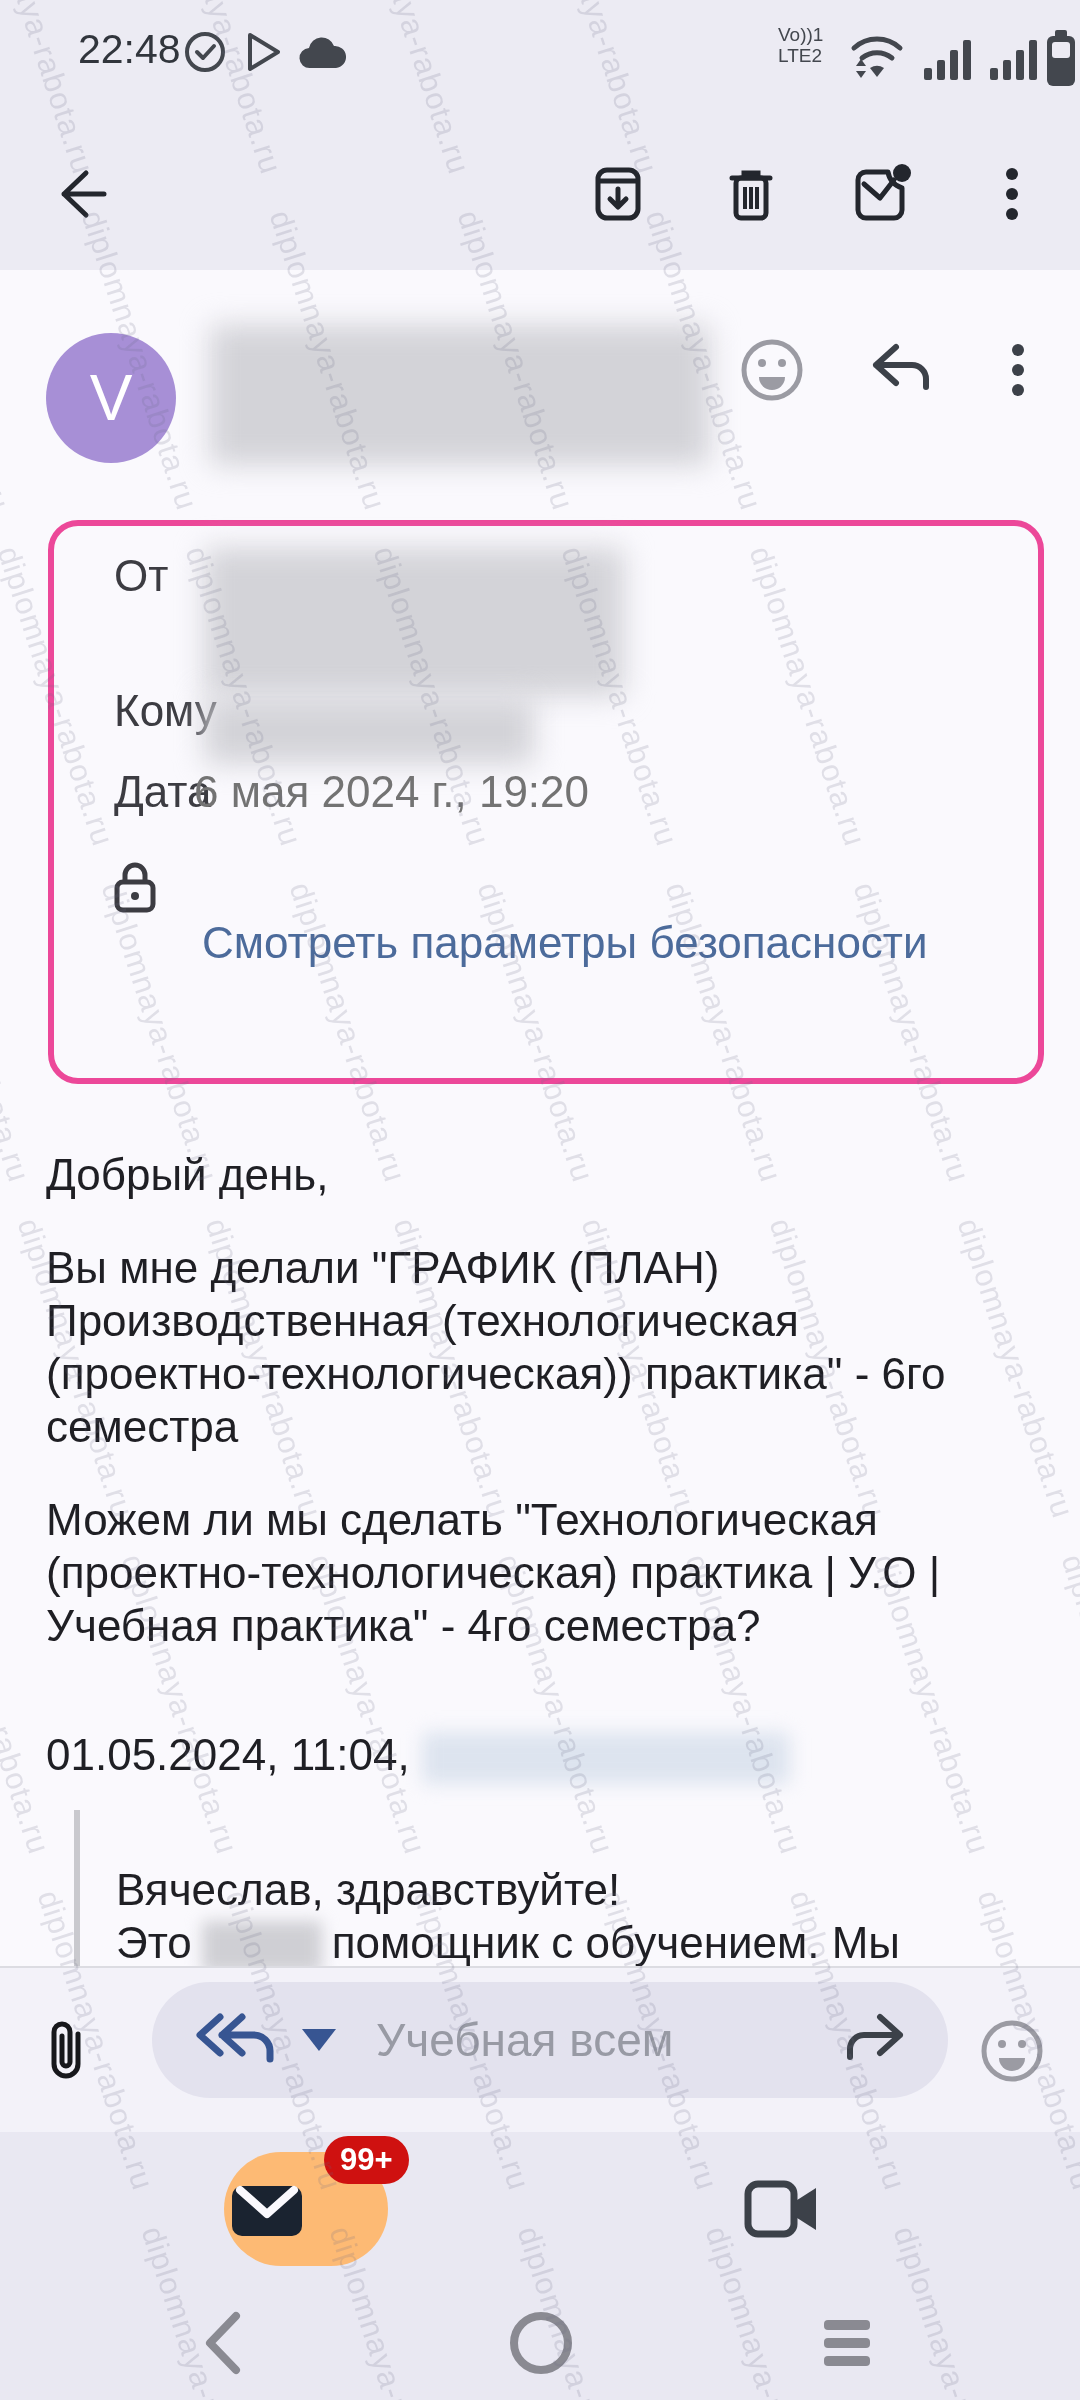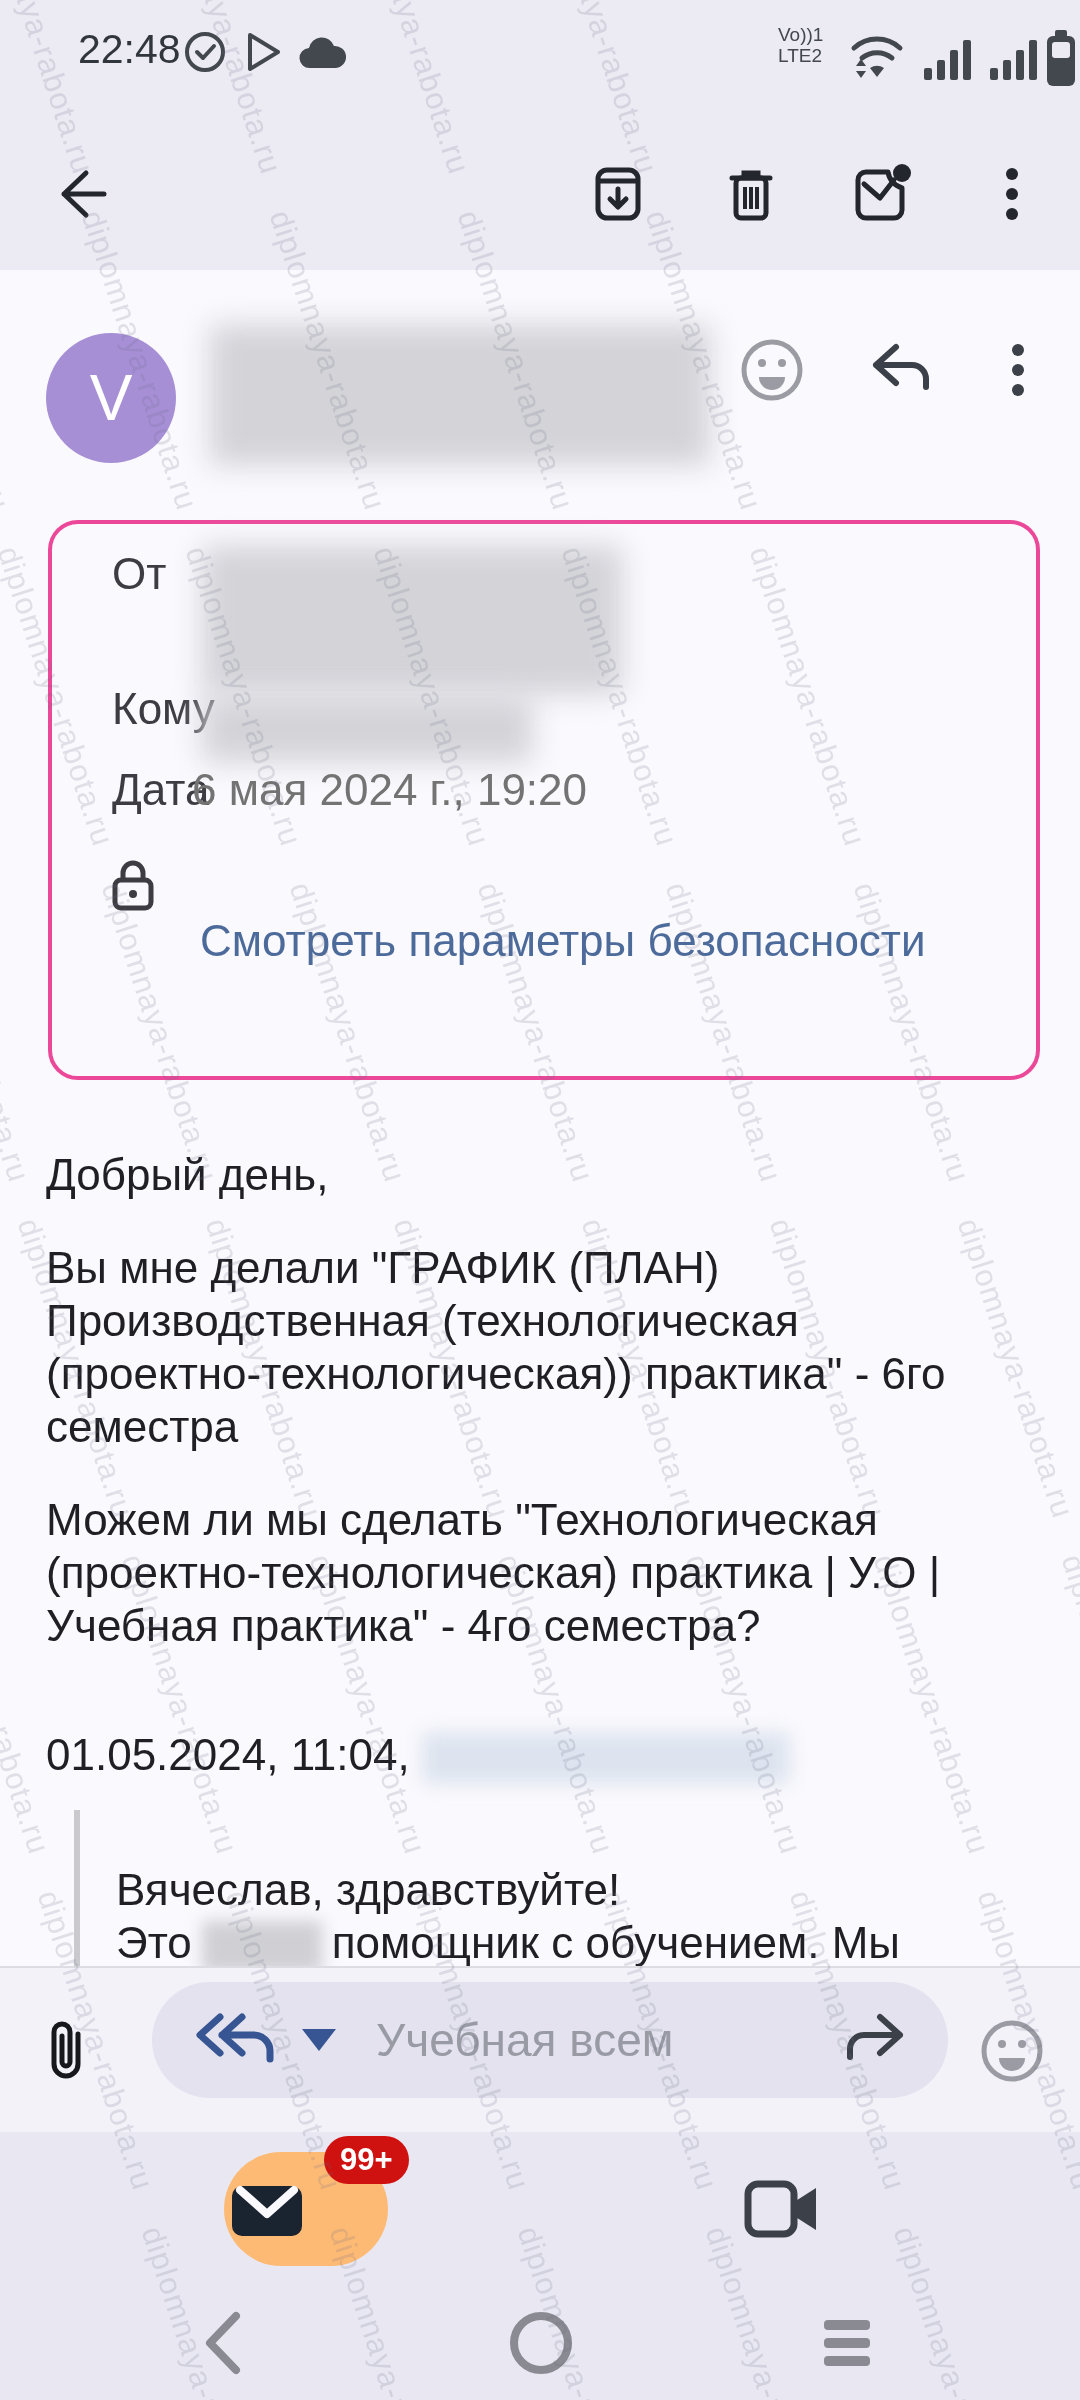--- a/index.html
+++ b/index.html
@@ -28,21 +28,21 @@
   
   .content{position:absolute;top:270px;left:0;width:1080px;height:1696px;background:#FAF9FD;}
   .avatar{position:absolute;left:46px;top:63px;width:130px;height:130px;border-radius:50%;
     background:#A78FD6;display:flex;align-items:center;justify-content:center;
     color:#fff;font-size:64px;font-weight:400;}
   .blur-box{position:absolute;background:#D3D3D8;filter:blur(14px);border-radius:6px;}
   .sender-blur{left:210px;top:55px;width:500px;height:140px;}
   .row-ico{position:absolute;top:100px;transform:translateY(-50%);}
   
   .details-card{position:absolute;left:48px;top:250px;width:984px;height:552px;
-    border:4px solid #ec4899;border-radius:30px;background:transparent;}
+    border:6px solid #ec4899;border-radius:30px;background:transparent;}
   .dc-label{position:absolute;left:60px;font-size:44px;color:#3C3C42;}
   .dc-text{position:absolute;left:140px;font-size:44px;color:#737373;}
   .dc-link{position:absolute;left:148px;font-size:44px;color:#4C6B9B;cursor:pointer;}
   .from-blur{left:150px;top:22px;width:420px;height:148px;}
   .to-blur{left:150px;top:172px;width:330px;height:66px;}
   .lock-ico{position:absolute;left:56px;top:332px;color:#3C3C42;}
   
   .email-body{position:absolute;left:46px;top:878px;width:994px;
     font-size:44px;line-height:53px;color:#1F1F24;}
   .email-body p{margin:0;white-space:pre-line;}

